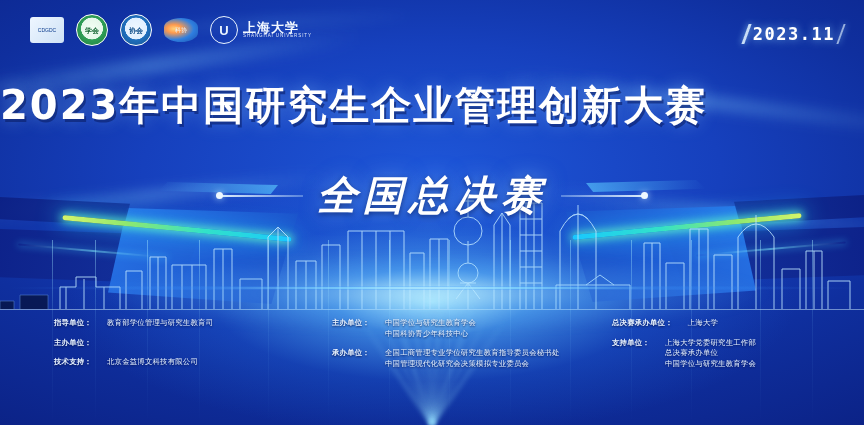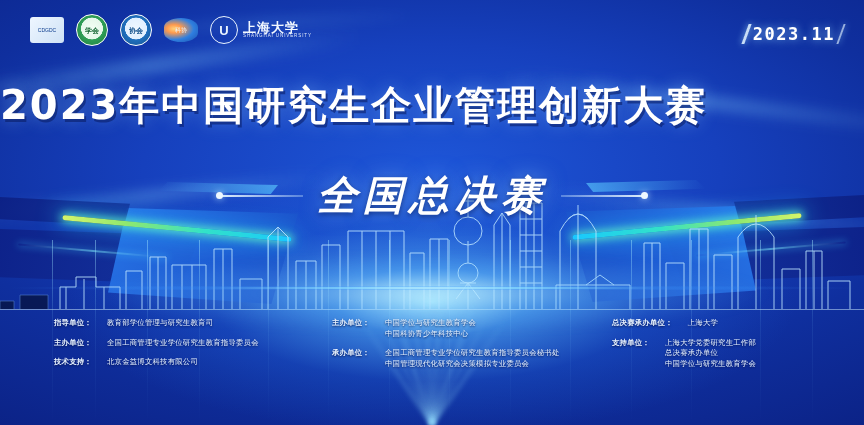--- a/index.html
+++ b/index.html
@@ -284,23 +284,20 @@
   <div class="credits">
     <div class="col col-a">
       <div class="entry">
         <span class="lab">指导单位：</span>
         <span class="vals">
             <div>教育部学位管理与研究生教育司</div>
           </span>
       </div>
       <div class="entry">
         <span class="lab">主办单位：</span>
-        <span class="vals">
-            <div>全国工商管理专业学位研究生教育指导委员会</div>
-          </span>
       </div>
       <div class="entry">
         <span class="lab">技术支持：</span>
         <span class="vals">
             <div>北京金益博文科技有限公司</div>
           </span>
       </div>
     </div>
 
     <div class="col col-b">

